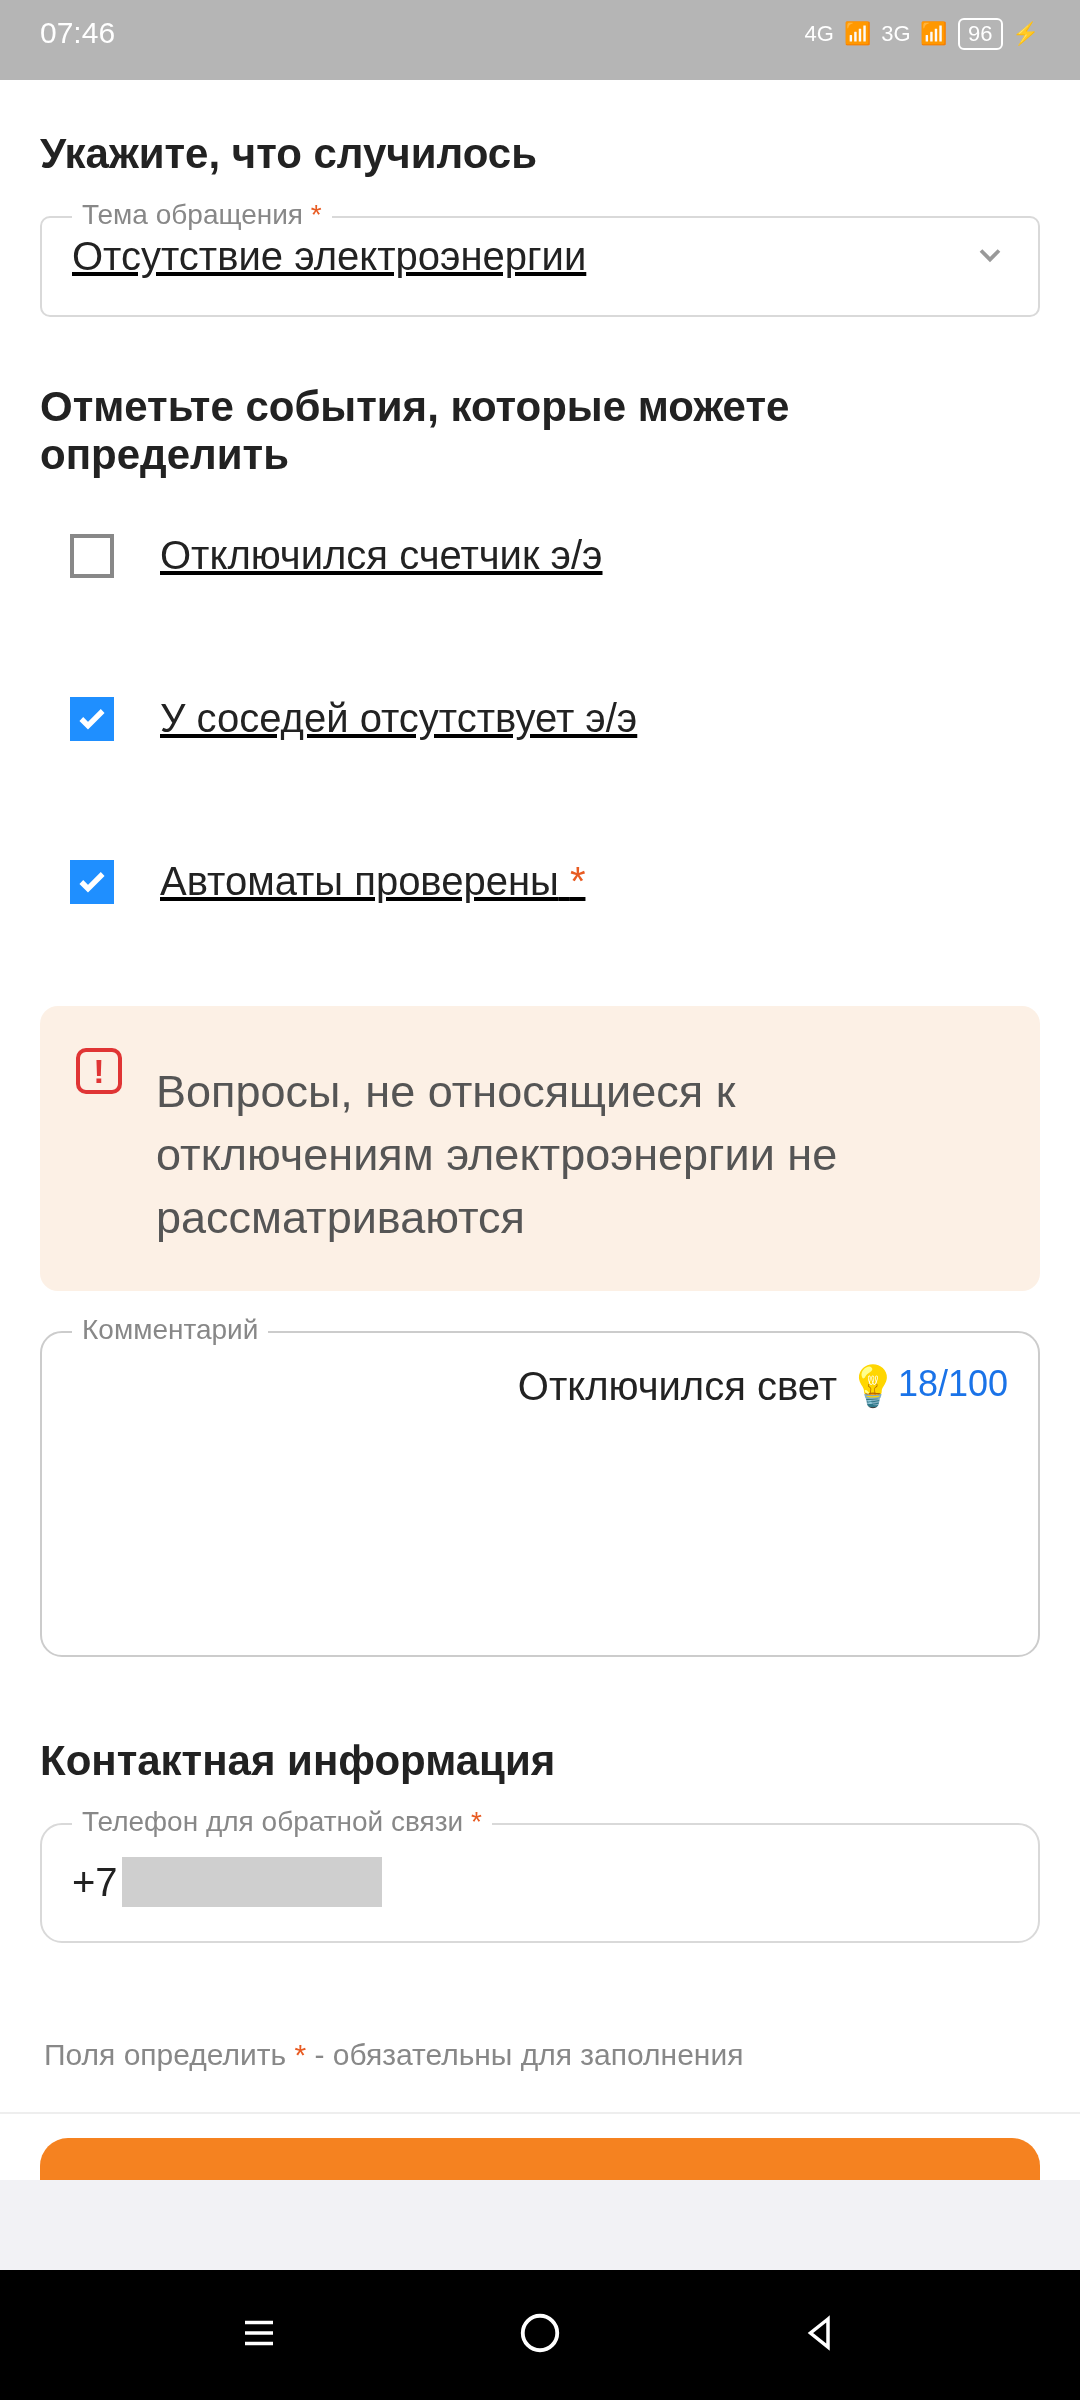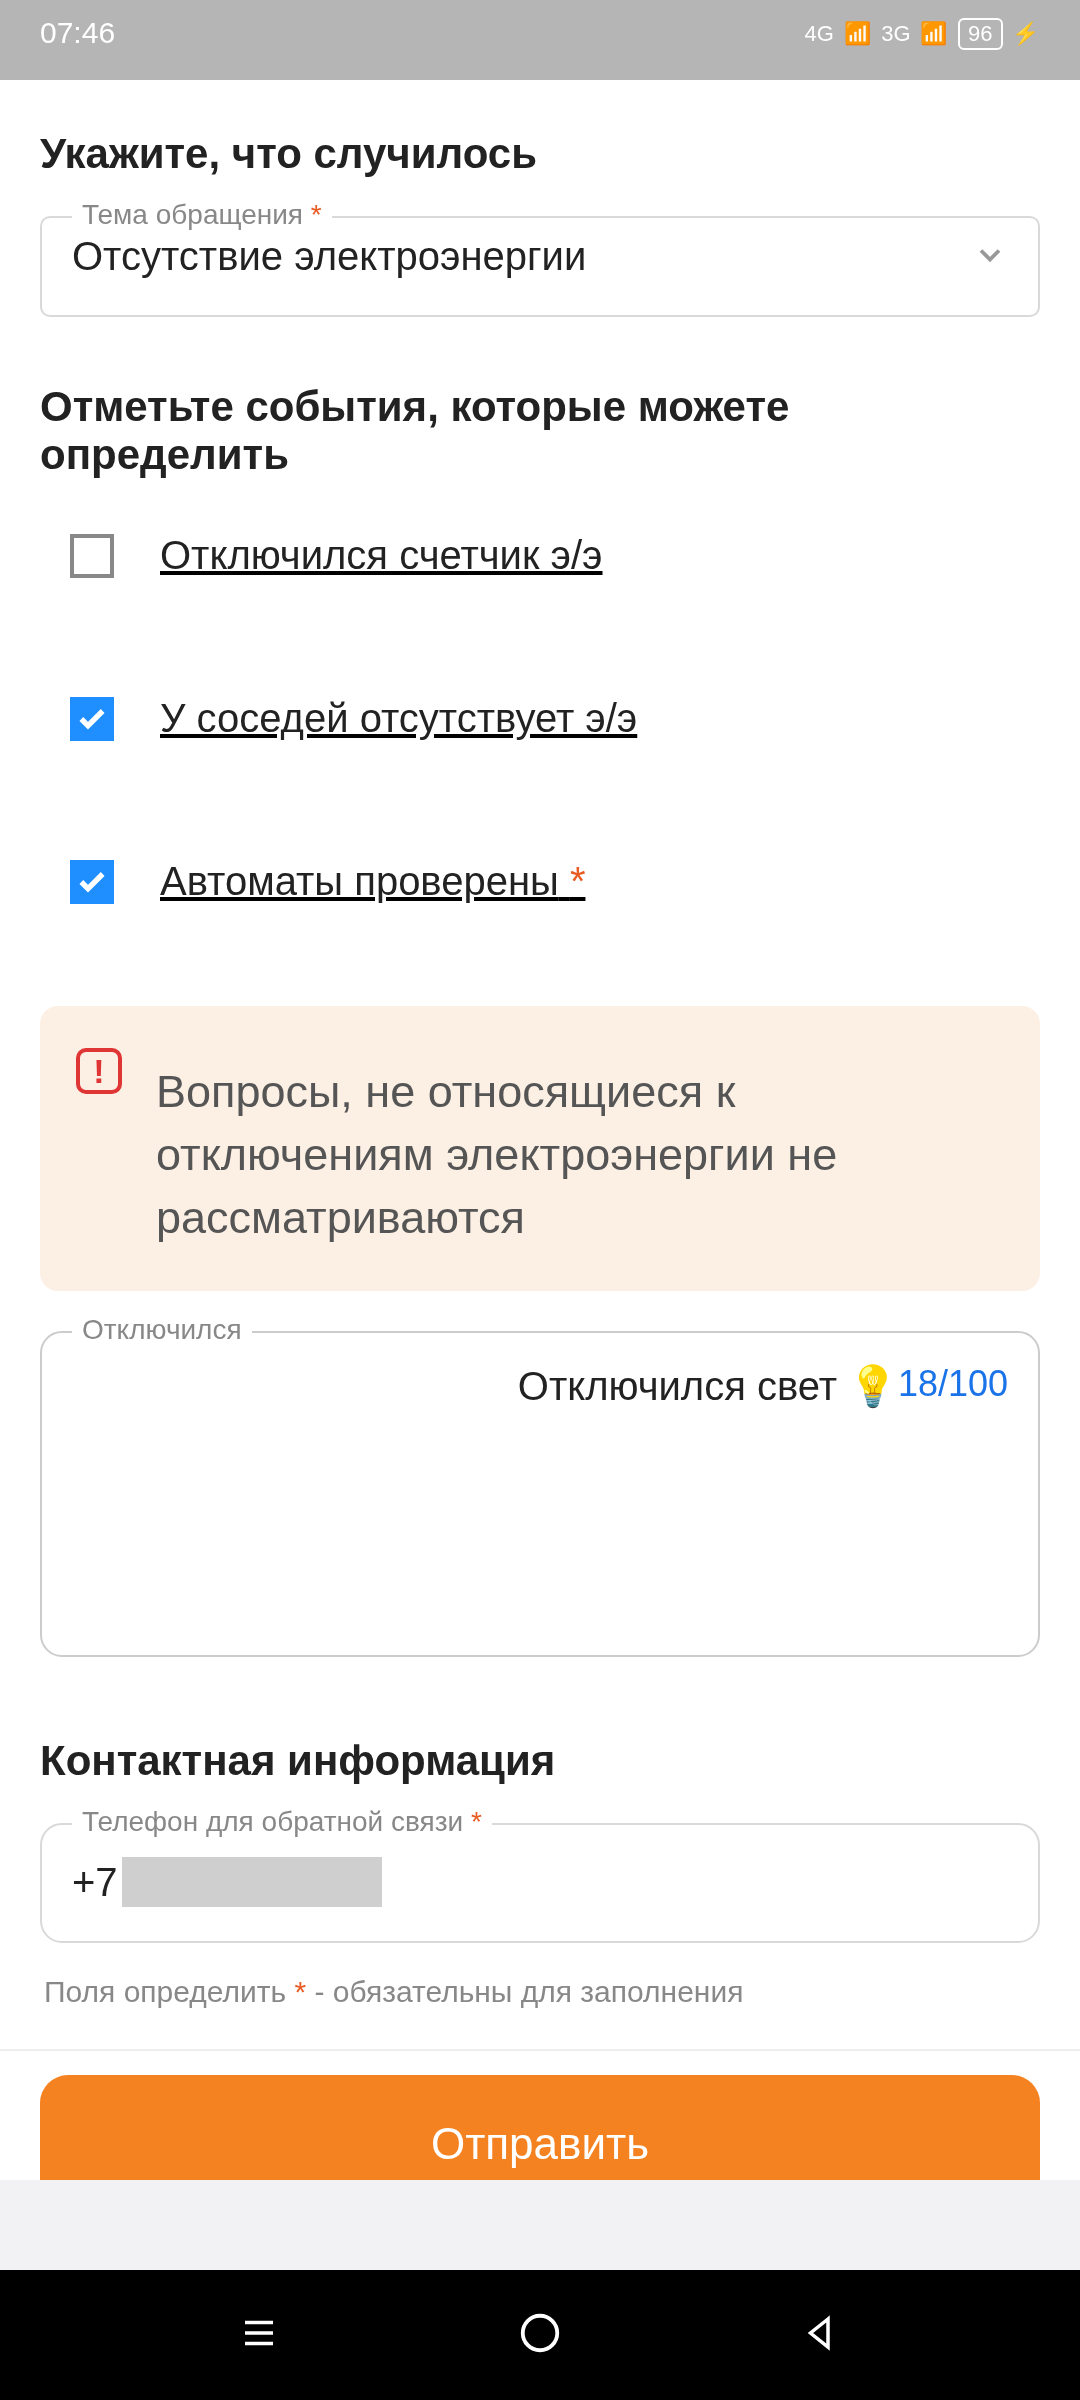--- a/index.html
+++ b/index.html
@@ -35,21 +35,21 @@
   .field-label {
     position: absolute;
     top: -19px;
     left: 30px;
     background: #fff;
     padding: 0 10px;
     font-size: 28px;
     color: #888;
   }
   .req { color: #e85b22; }
-  .select-row { display: flex; align-items: center; justify-content: space-between; }
+  .select-row { display: flex; align-items: center; justify-content: space-between; text-decoration: underline; }
   .select-value { font-size: 40px; color: #222; }
   .chevron { color: #999; }
   .checkbox-row { display: flex; align-items: center; gap: 46px; padding: 16px 0 16px 30px; margin-bottom: 86px; text-decoration: underline; }
   .cb {
     width: 44px; height: 44px;
     border: 4px solid #888;
     display: flex; align-items: center; justify-content: center;
     flex-shrink: 0;
   }
   .cb.checked { background: #1f8fff; border-color: #1f8fff; }
@@ -85,21 +85,21 @@
     margin-bottom: 80px;
   }
   .comment-row { display: flex; justify-content: flex-end; align-items: flex-start; }
   .comment-text { font-size: 40px; color: #222; }
   .comment-count { font-size: 36px; color: #1a73e8; }
   .phone-wrap {
     position: relative;
     border: 2px solid #d9d9d9;
     border-radius: 22px;
     padding: 32px 30px 34px 30px;
-    margin-bottom: 32px;
+    margin-bottom: 95px;
   }
   .phone-val { font-size: 40px; color: #222; display: flex; align-items: center; }
   .redact { display: inline-block; width: 260px; height: 50px; background: #cfcfcf; margin-left: 4px; }
   .footnote { font-size: 30px; color: #888; margin-bottom: 40px; padding-left: 4px; }
   .submit-area { padding: 24px 40px 0 40px; border-top: 2px solid #eee; }
   .submit-btn {
     width: 100%;
     height: 138px;
     background: #f58220;
     color: #fff;
@@ -180,21 +180,21 @@
       <span>Автоматы проверены</span> <span class="req">*</span>
     </span>
   </div>
 
   <div class="warning">
     <div class="warn-icon">!</div>
     <div class="warn-text">Вопросы, не относящиеся к отключениям электроэнергии не рассматриваются</div>
   </div>
 
   <div class="comment-wrap">
-    <div class="field-label">Отключился</div>
+    <div class="field-label">Комментарий</div>
     <div class="comment-row">
       <span class="comment-text">Отключился свет 💡</span>
       <span class="comment-count">18/100</span>
     </div>
   </div>
 
   <div class="section-title">Контактная информация</div>
 
   <div class="phone-wrap">
     <div class="field-label">

